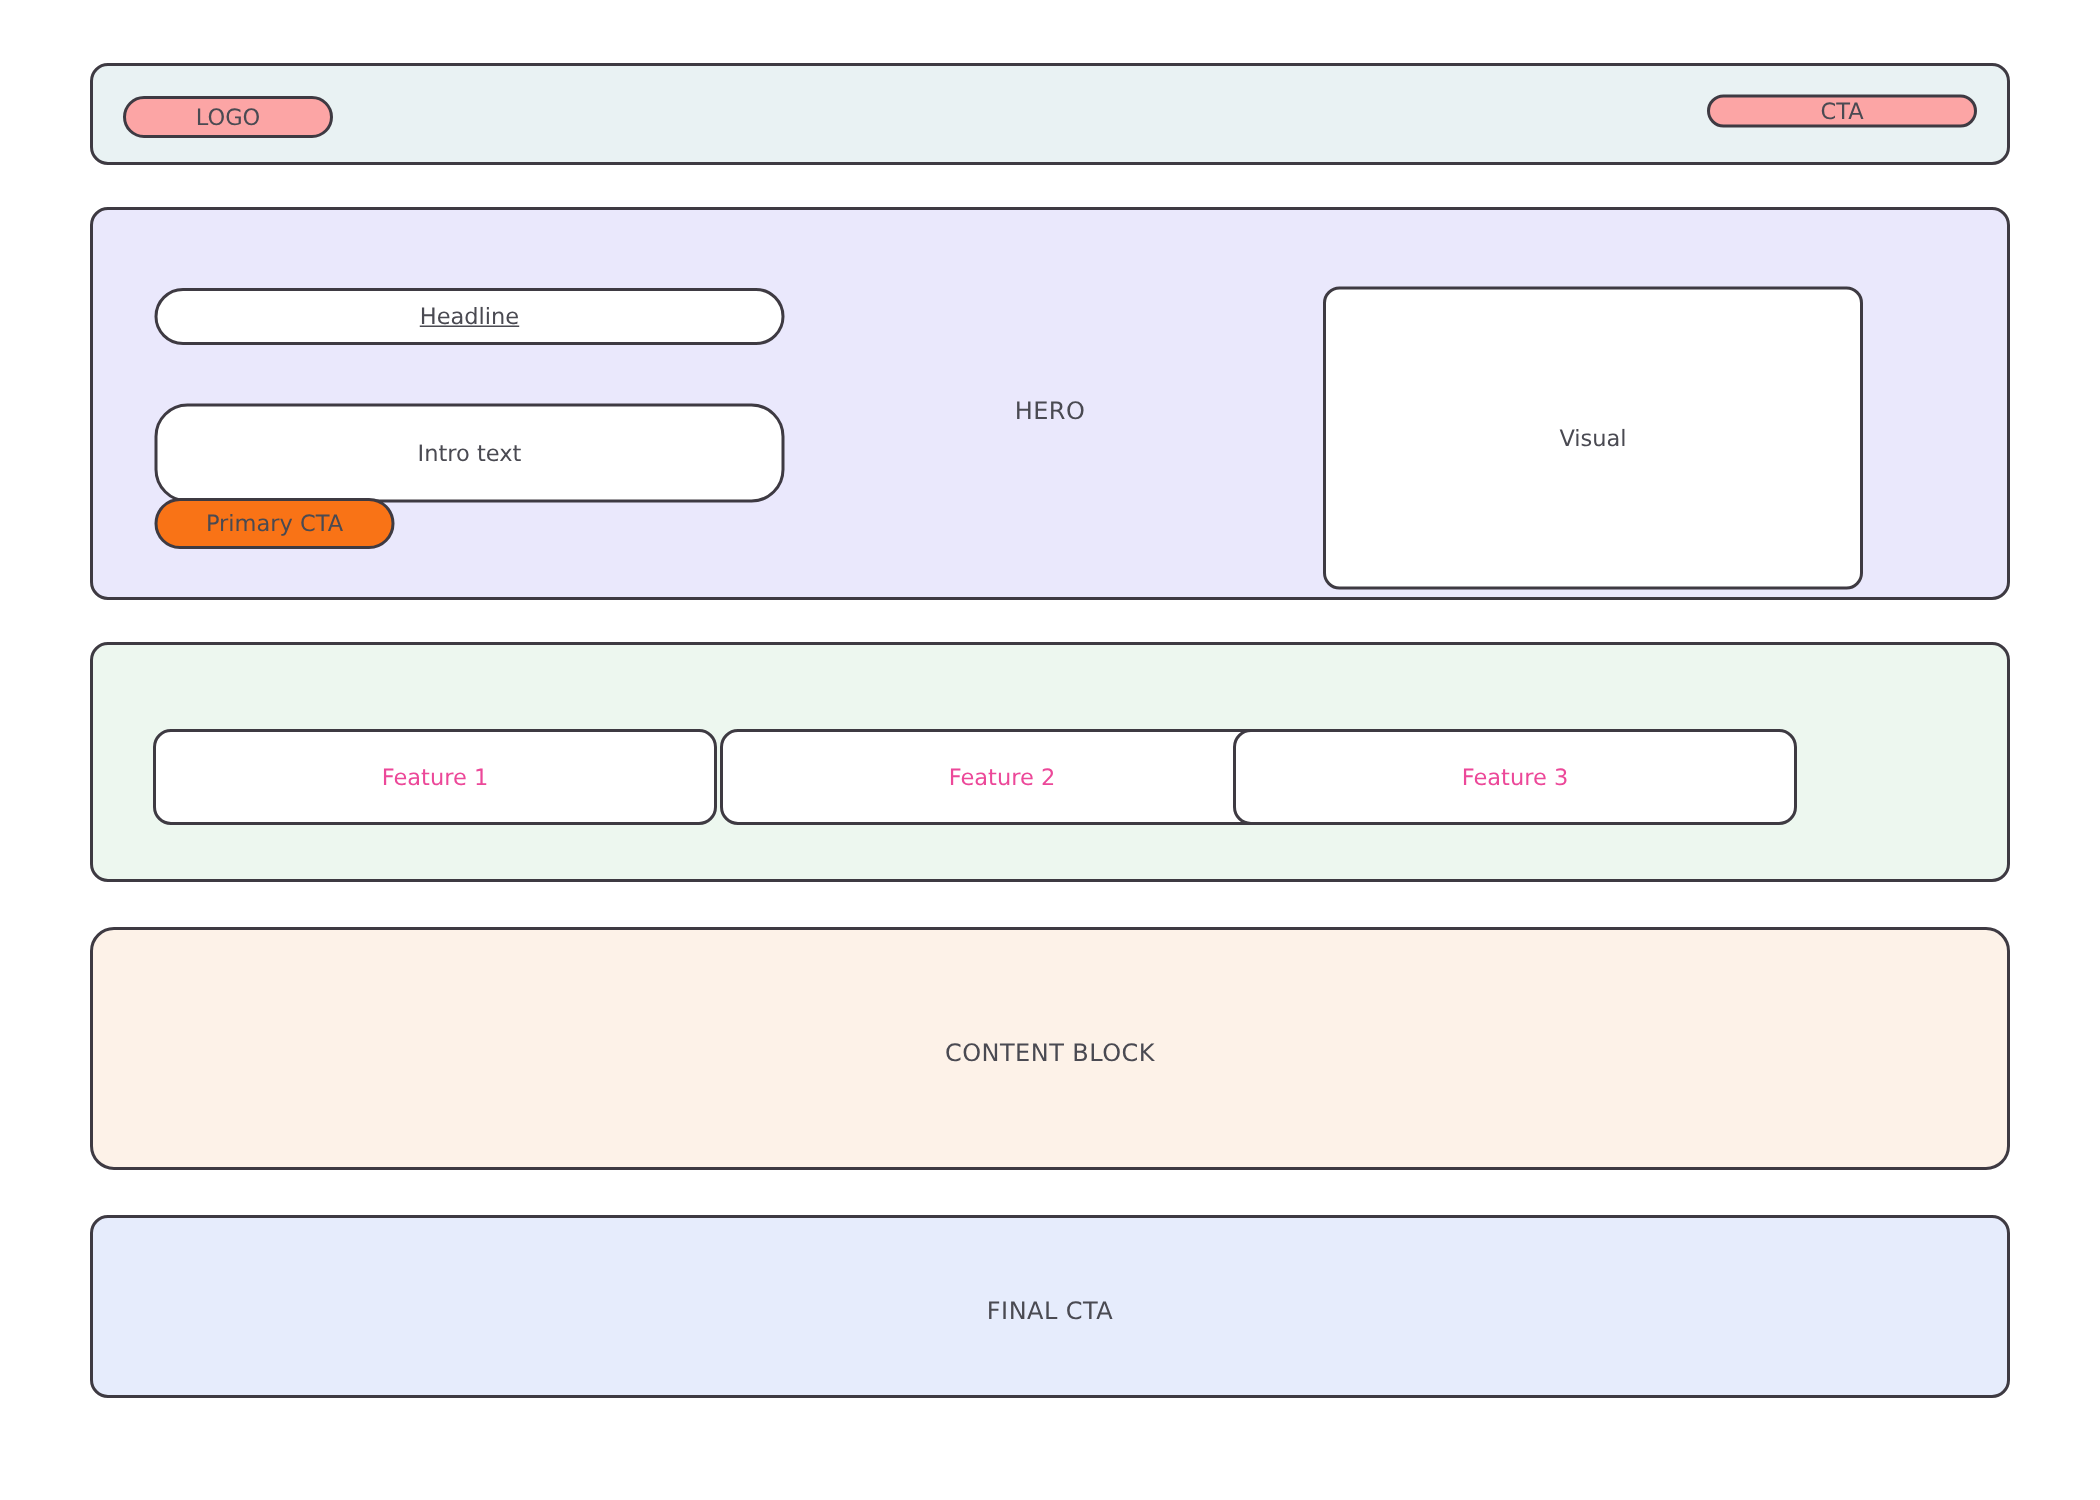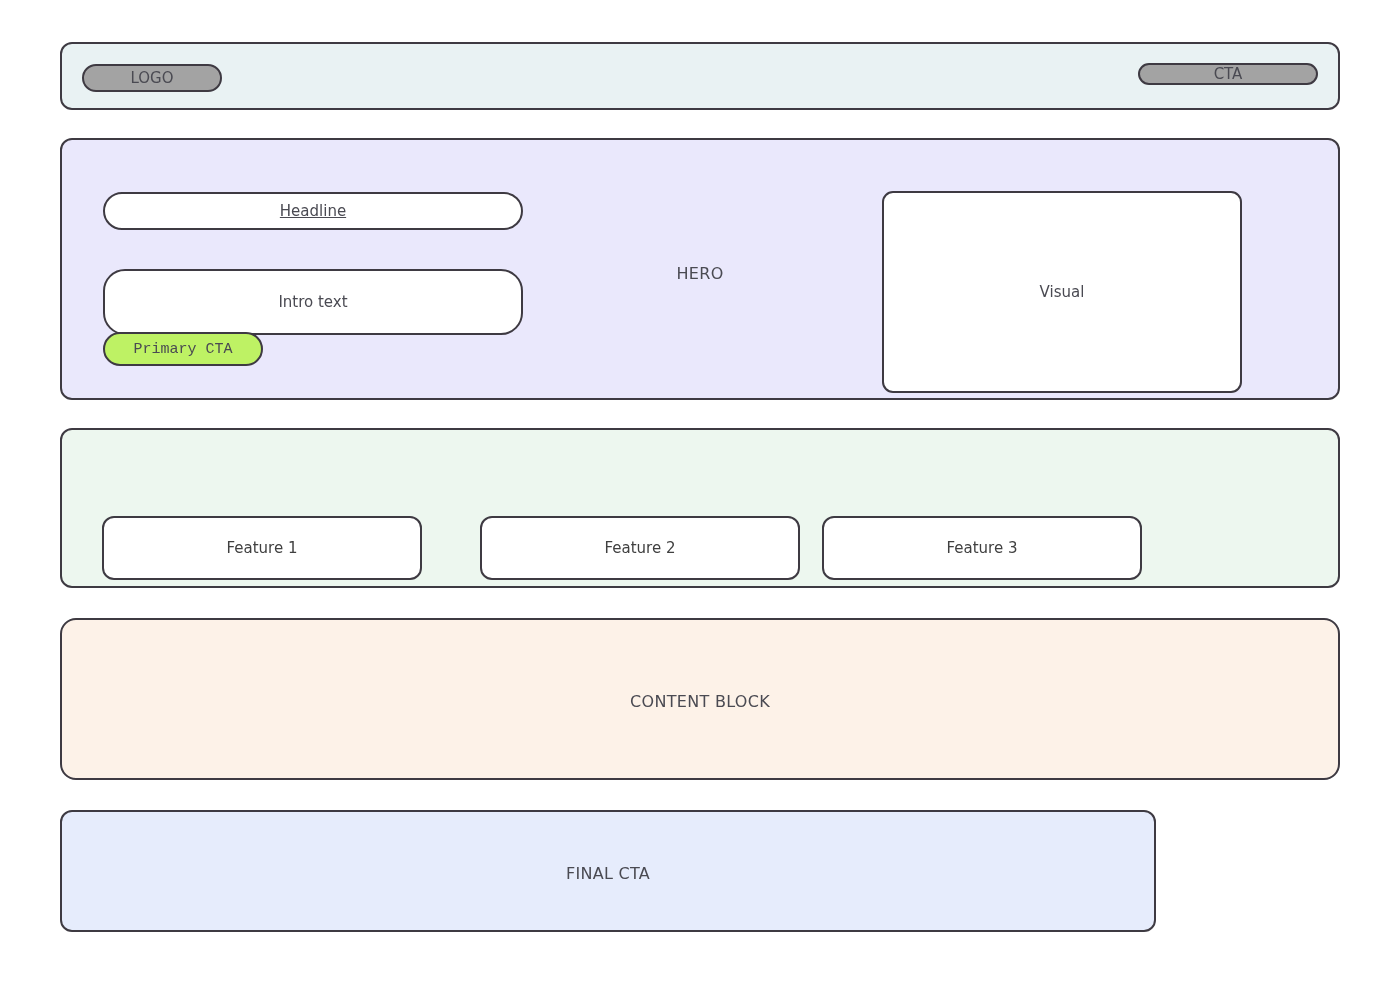--- a/index.html
+++ b/index.html
@@ -51,21 +51,21 @@
     width: 1280px;
     height: 68px;
     background: #e9f2f3;
   }
 
   .pill {
     position: absolute;
     box-sizing: border-box;
     border: 2.4px solid #3e3a42;
     border-radius: 999px;
-    background: #a3a3a3;
+    background: #fca5a5;
     display: flex;
     align-items: center;
     justify-content: center;
     font-size: 15px;
     color: #4a4a52;
     white-space: nowrap;
   }
 
   #logo-pill {
     left: 20px;
@@ -125,22 +125,21 @@
     border-radius: 22px;
     margin-top: 24px;
   }
 
   #hero-primary-cta {
     left: 41px;
     top: 192px;
     width: 160px;
     height: 34px;
     border-radius: 999px;
-    background: #bef264;
-    font-family: Liberation Mono, monospace;
+    background: #f97316;
   }
 
   #hero-visual {
     left: 820px;
     top: 51px;
     width: 360px;
     height: 202px;
     border-radius: 11px;
   }
 
@@ -150,32 +149,31 @@
     top: 428px;
     width: 1280px;
     height: 160px;
     background: #edf7ef;
   }
 
   .feature-card {
     position: absolute;
     box-sizing: border-box;
     top: 56px;
-    width: 320px;
+    width: 376px;
     height: 64px;
     border: 2.4px solid #3e3a42;
     border-radius: 12px;
     background: #ffffff;
     display: flex;
     align-items: center;
     justify-content: center;
     font-size: 15px;
-    color: #404040;
-    white-space: nowrap;
-    margin-top: 30px;
+    color: #ec4899;
+    white-space: nowrap;
   }
 
   #feature-card-0 { left: 40px; }
   #feature-card-1 { left: 418px; }
   #feature-card-2 { left: 760px; }
 
   
   #content-section {
     left: 60px;
     top: 618px;
@@ -187,21 +185,21 @@
 
   #content-label {
     top: 72px;
     font-size: 16px;
   }
 
   
   #final-cta-section {
     left: 60px;
     top: 810px;
-    width: 1096px;
+    width: 1280px;
     height: 122px;
     background: #e6ecfc;
   }
 
   #final-cta-label {
     top: 52px;
     font-size: 16px;
   }
 </style>
 </head>

